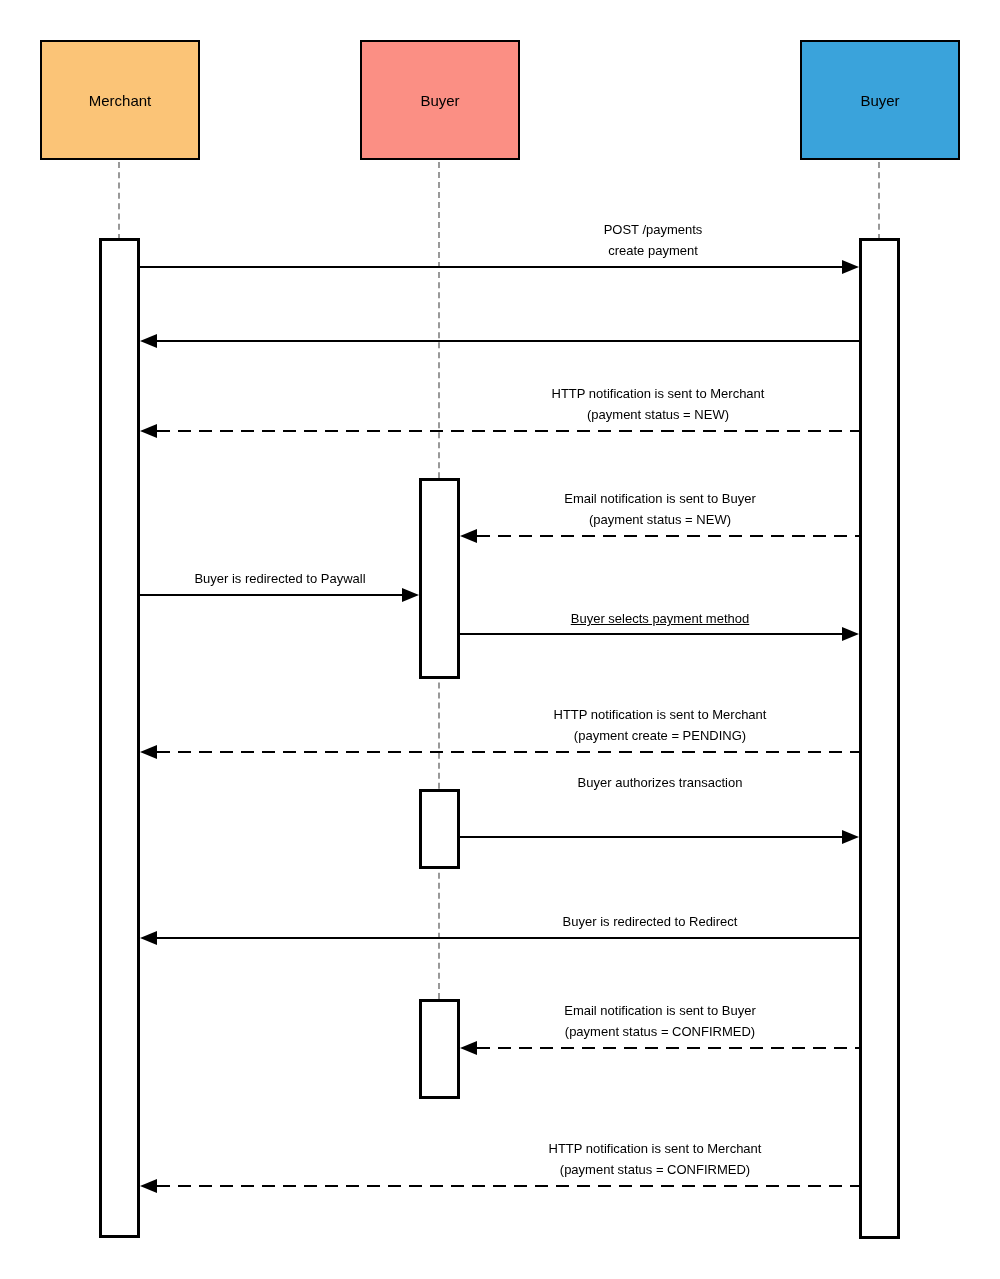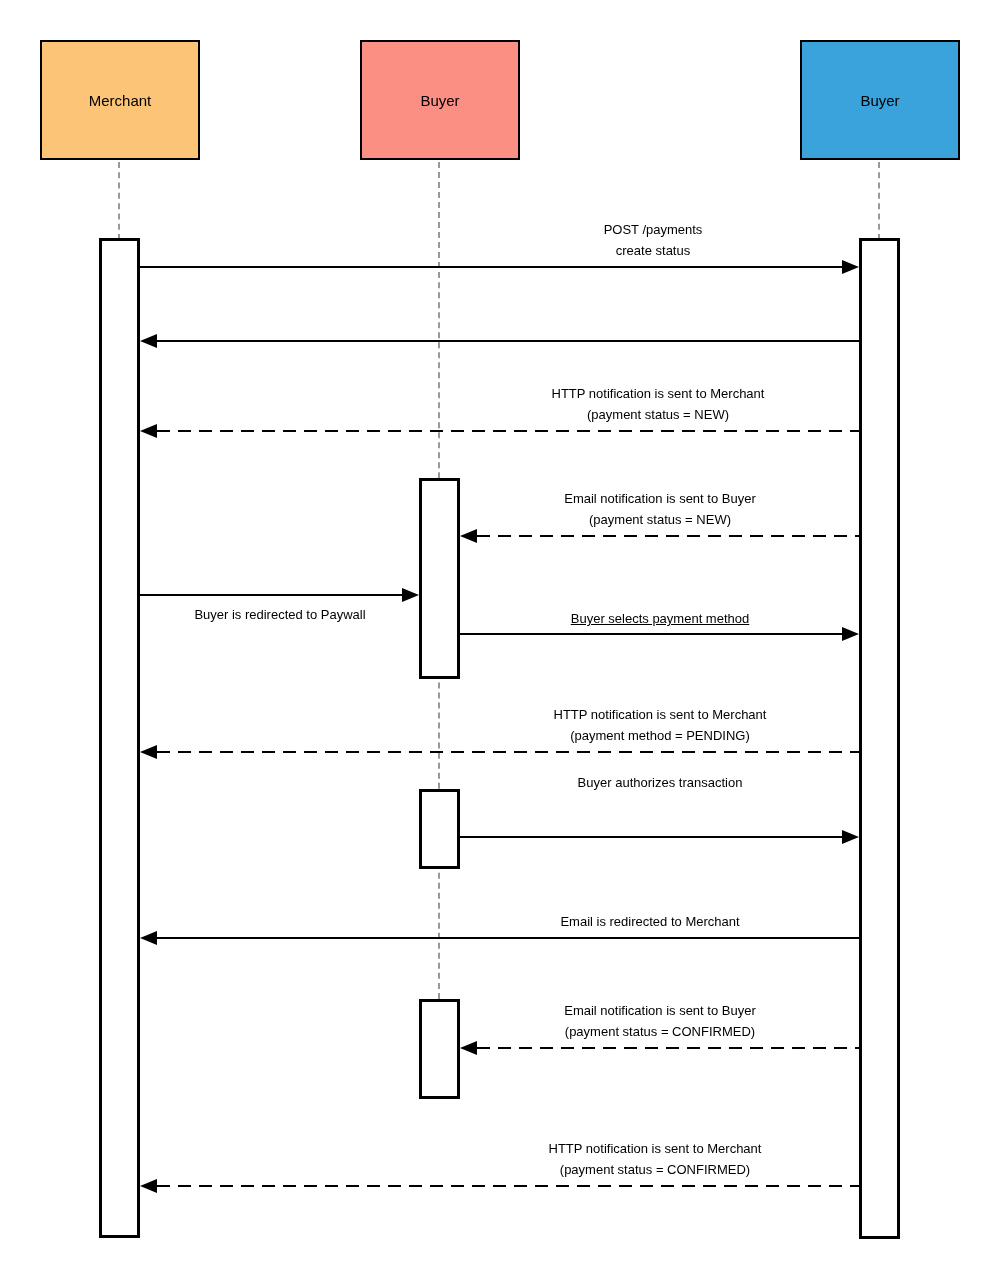--- a/index.html
+++ b/index.html
@@ -103,21 +103,21 @@
   #m3-label { left: 458px; top: 383px; width: 400px; }
 
   
   #m4-line  { left: 477px; top: 535px; width: 382px; }
   #m4-head  { left: 460px; top: 529px; }
   #m4-label { left: 460px; top: 488px; width: 400px; }
 
   
   #m5-line  { left: 140px; top: 594px; width: 263px; }
   #m5-head  { left: 402px; top: 588px; }
-  #m5-label { left: 130px; top: 568px; width: 300px; margin-top: 36px; }
+  #m5-label { left: 130px; top: 568px; width: 300px; }
 
   
   #m6-line  { left: 460px; top: 633px; width: 383px; }
   #m6-head  { left: 842px; top: 627px; }
   #m6-label { left: 460px; top: 608px; width: 400px; text-decoration: underline; }
 
   
   #m7-line  { left: 157px; top: 751px; width: 702px; }
   #m7-head  { left: 140px; top: 745px; }
   #m7-label { left: 460px; top: 704px; width: 400px; }
@@ -162,21 +162,21 @@
   </div>
 
   <div class="activation" id="act-merchant"></div>
   <div class="activation" id="act-paynow"></div>
   <div class="activation" id="act-buyer-1"></div>
   <div class="activation" id="act-buyer-2"></div>
   <div class="activation" id="act-buyer-3"></div>
 
   <div class="msg-label" id="m1-label">
     <span>POST /payments</span><br>
-    <span>create status</span>
+    <span>create payment</span>
   </div>
   <div class="msg-line solid" id="m1-line"></div>
   <div class="msg-head right" id="m1-head"></div>
 
   <div class="msg-line solid" id="m2-line"></div>
   <div class="msg-head left" id="m2-head"></div>
 
   <div class="msg-label" id="m3-label">
     <span>HTTP notification is sent to Merchant</span><br>
     <span>(payment status = NEW)</span>
@@ -198,33 +198,33 @@
   <div class="msg-head right" id="m5-head"></div>
 
   <div class="msg-label" id="m6-label">
     <span>Buyer selects payment method</span>
   </div>
   <div class="msg-line solid" id="m6-line"></div>
   <div class="msg-head right" id="m6-head"></div>
 
   <div class="msg-label" id="m7-label">
     <span>HTTP notification is sent to Merchant</span><br>
-    <span>(payment method = PENDING)</span>
+    <span>(payment create = PENDING)</span>
   </div>
   <div class="msg-line dashed" id="m7-line"></div>
   <div class="msg-head left" id="m7-head"></div>
 
   <div class="msg-label" id="m8-label">
     <span>Buyer authorizes transaction</span>
   </div>
   <div class="msg-line solid" id="m8-line"></div>
   <div class="msg-head right" id="m8-head"></div>
 
   <div class="msg-label" id="m9-label">
-    <span>Email is redirected to Merchant</span>
+    <span>Buyer is redirected to Redirect</span>
   </div>
   <div class="msg-line solid" id="m9-line"></div>
   <div class="msg-head left" id="m9-head"></div>
 
   <div class="msg-label" id="m10-label">
     <span>Email notification is sent to Buyer</span><br>
     <span>(payment status = CONFIRMED)</span>
   </div>
   <div class="msg-line dashed" id="m10-line"></div>
   <div class="msg-head left" id="m10-head"></div>

